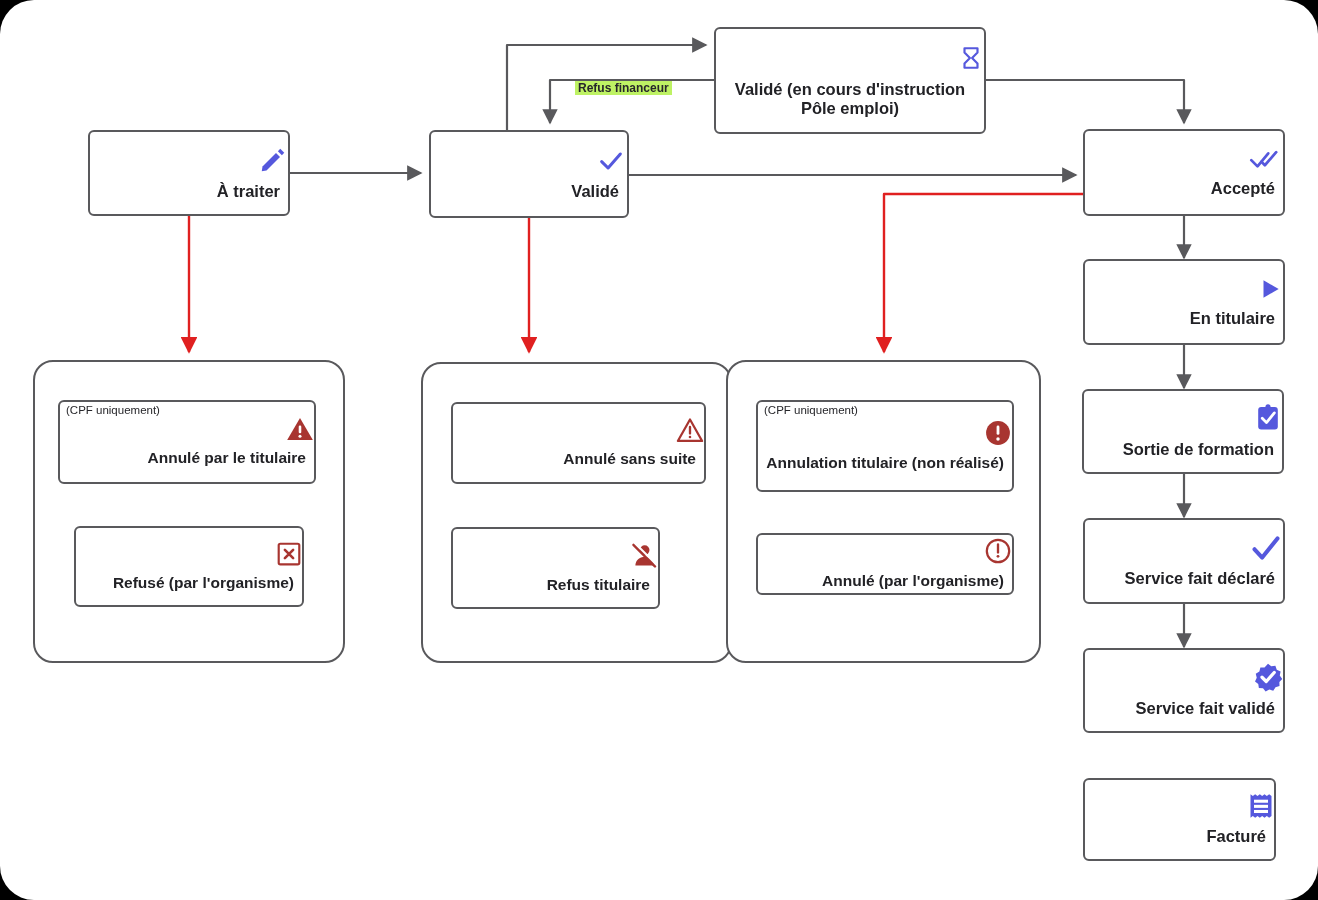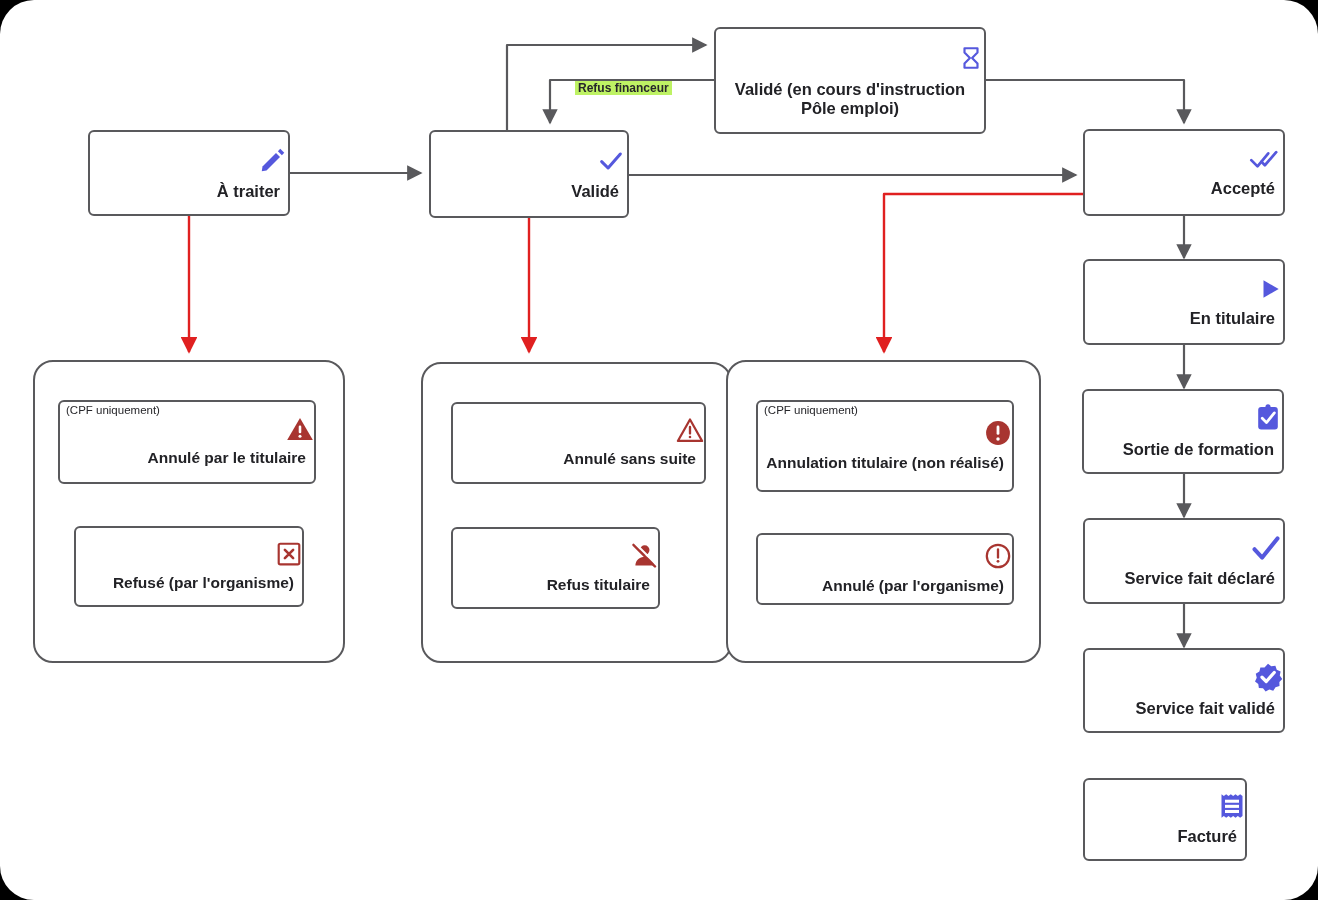--- a/index.html
+++ b/index.html
@@ -202,21 +202,21 @@
   <div class="node" style="left:1083px; top:648px; width:202px; height:85px;">
     <span class="icon">
       <svg width="30" height="30" viewBox="0 0 24 24" fill="#5558dd">
         <path d="M12 1.3 L14.6 3.4 L17.9 2.9 L19 6.1 L22.1 7.5 L21.4 10.8 L23.4 13.5 L21.1 15.9 L21.2 19.2 L18 20.1 L16.2 22.9 L13 22 L10.1 23.5 L8 21 L4.7 20.8 L4.2 17.5 L1.6 15.5 L3 12.5 L2.2 9.3 L5.1 7.6 L5.9 4.4 L9.2 4.4 z"></path>
         <path d="M7.2 12.2 L10.6 15.6 L17 8.4" fill="none" stroke="#ffffff" stroke-width="2.6" stroke-linecap="round" stroke-linejoin="round"></path>
       </svg>
     </span>
     <span class="label">Service fait validé</span>
   </div>
 
-  <div class="node" style="left:1083px; top:778px; width:164px; height:83px;">
+  <div class="node" style="left:1083px; top:778px; width:193px; height:83px;">
     <span class="icon">
       <svg width="26" height="28" viewBox="0 0 22 24" fill="#5558dd">
         <path d="M2 2 L4 3.4 L6 2 L8 3.4 L10 2 L12 3.4 L14 2 L16 3.4 L18 2 L20 3.4 L20 20.6 L18 22 L16 20.6 L14 22 L12 20.6 L10 22 L8 20.6 L6 22 L4 20.6 L2 22 z"></path>
         <rect x="5" y="6.6" width="12" height="2.6" fill="#ffffff"></rect>
         <rect x="5" y="11" width="12" height="2.6" fill="#ffffff"></rect>
         <rect x="5" y="15.4" width="12" height="2.6" fill="#ffffff"></rect>
       </svg>
     </span>
     <span class="label">Facturé</span>
   </div>
@@ -279,21 +279,21 @@
       <span class="icon">
         <svg width="28" height="28" viewBox="0 0 24 24" fill="#a83530">
           <circle cx="12" cy="12" r="10.2"></circle>
           <rect x="10.8" y="5.6" width="2.4" height="8" rx="1.2" fill="#ffffff"></rect>
           <circle cx="12" cy="17.2" r="1.5" fill="#ffffff"></circle>
         </svg>
       </span>
       <span class="label">Annulation titulaire (non réalisé)</span>
     </div>
 
-    <div class="node small" style="left:28px; top:171px; width:258px; height:72px;">
+    <div class="node small" style="left:28px; top:171px; width:258px; height:62px;">
       <span class="icon">
         <svg width="28" height="28" viewBox="0 0 24 24" fill="none" stroke="#a83530" stroke-width="1.9">
           <circle cx="12" cy="12" r="9.6"></circle>
           <path d="M12 6.4 L12 13.2" stroke-width="2" stroke-linecap="round"></path>
           <circle cx="12" cy="16.6" r="1.2" fill="#a83530" stroke="none"></circle>
         </svg>
       </span>
       <span class="label">Annulé (par l'organisme)</span>
     </div>
   </div>

